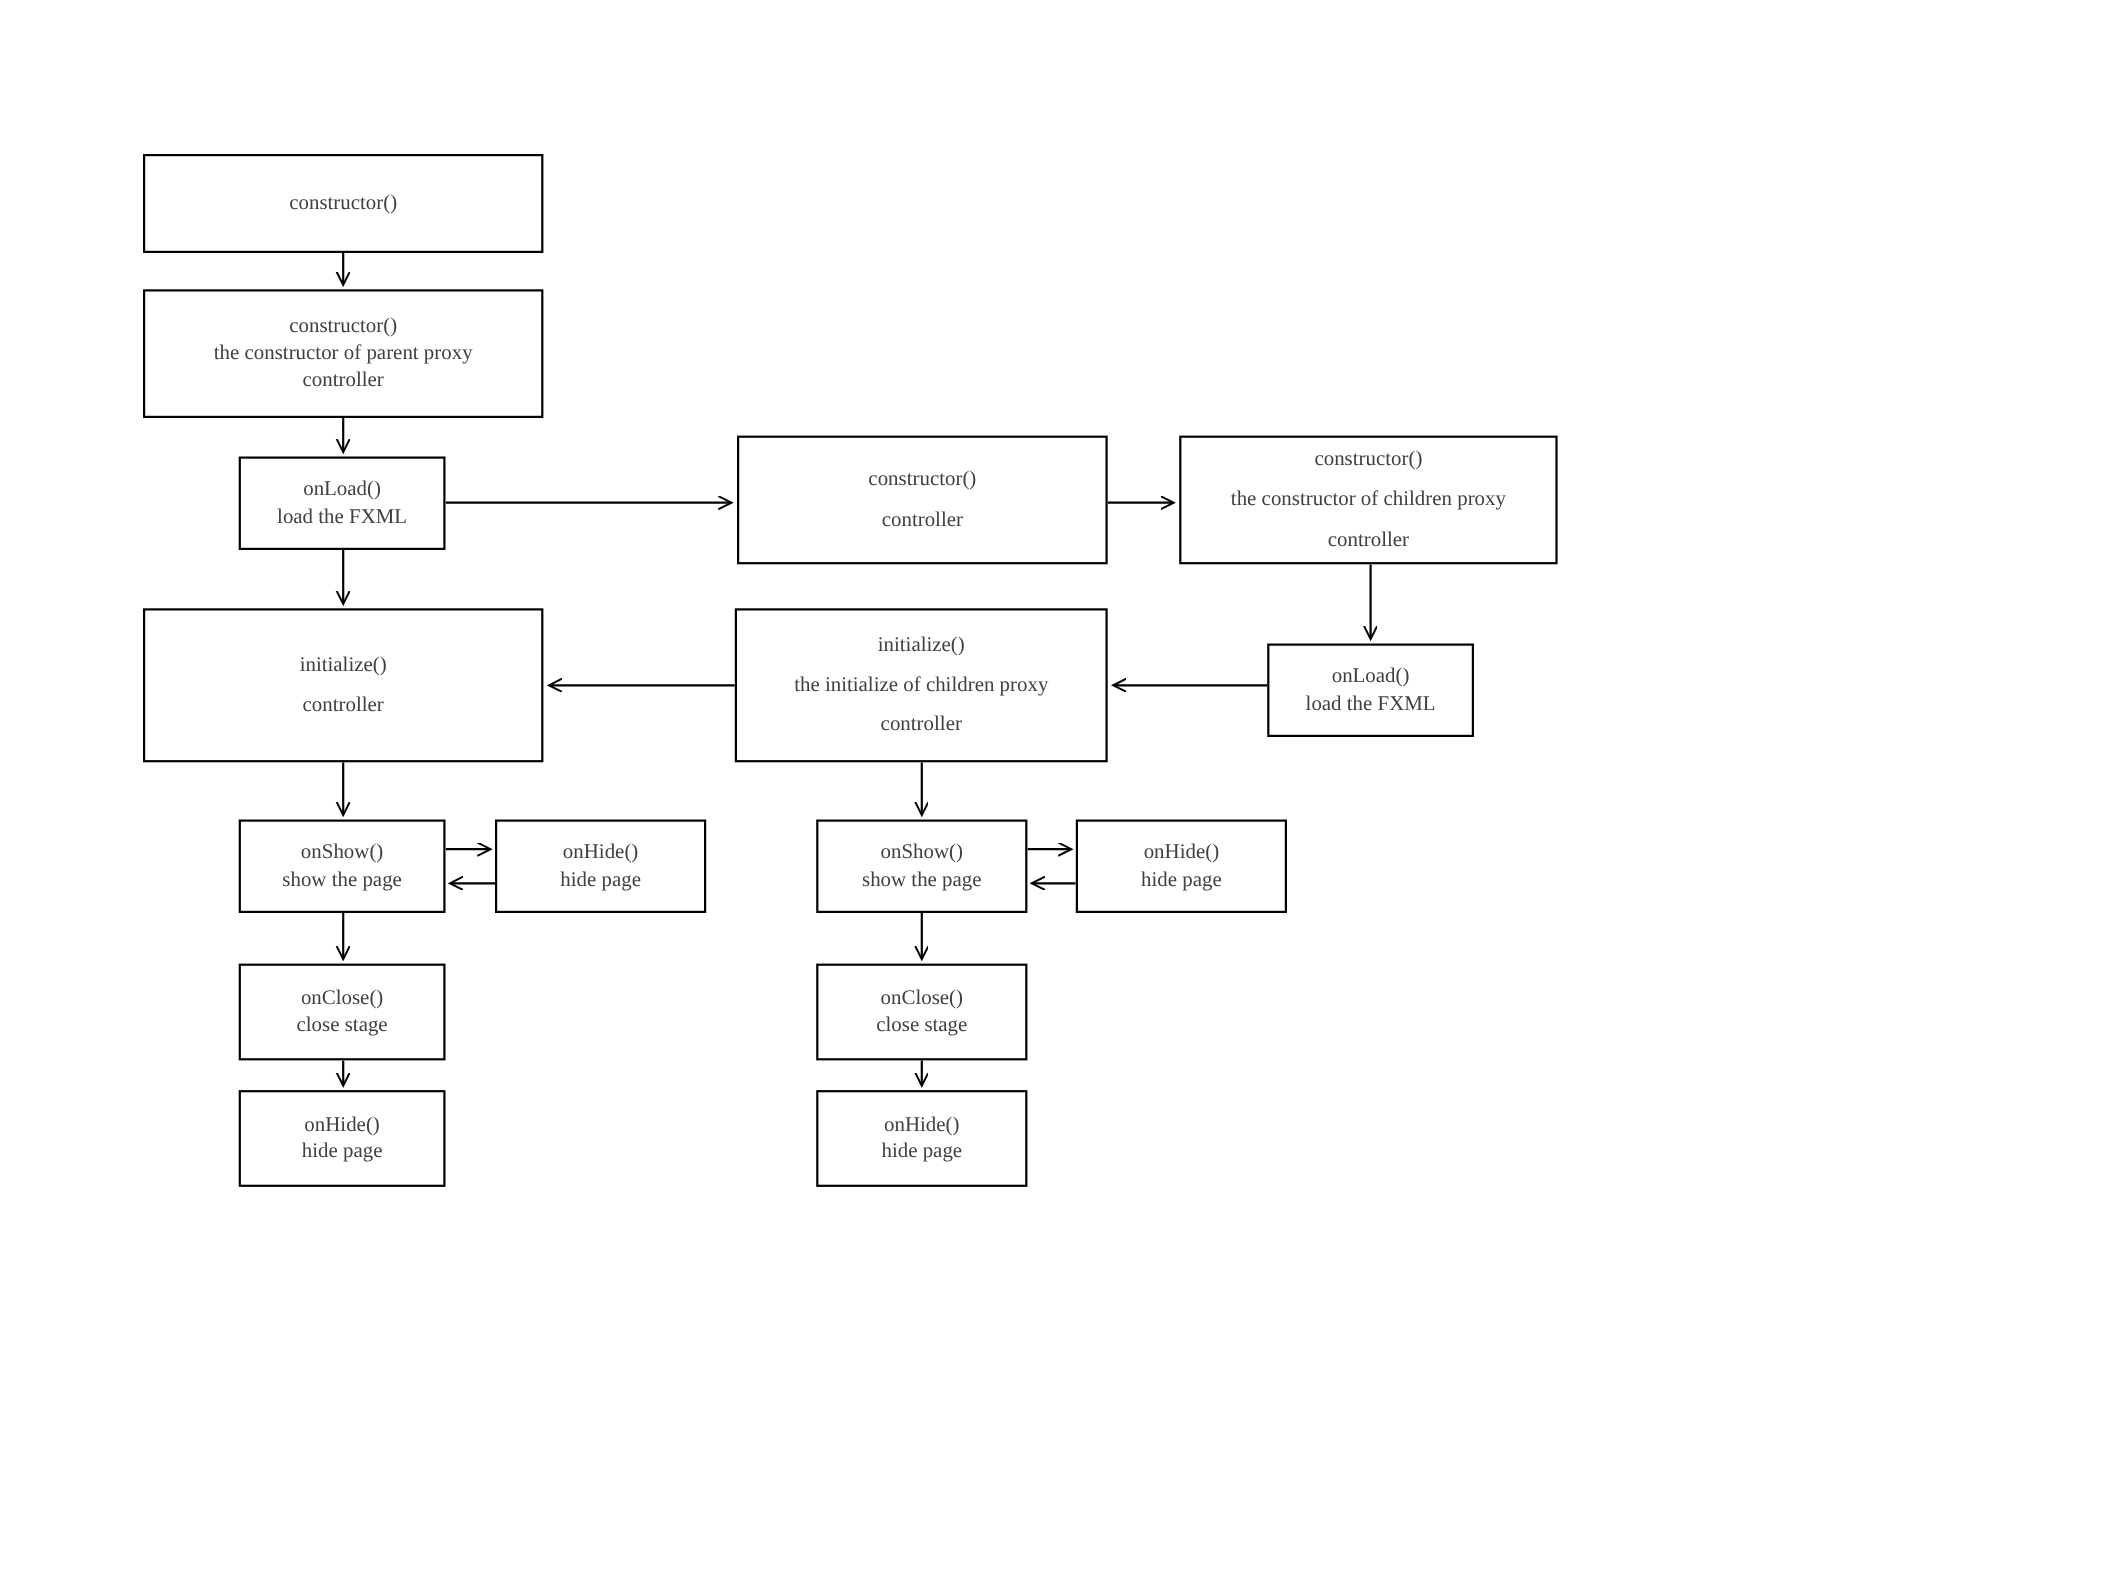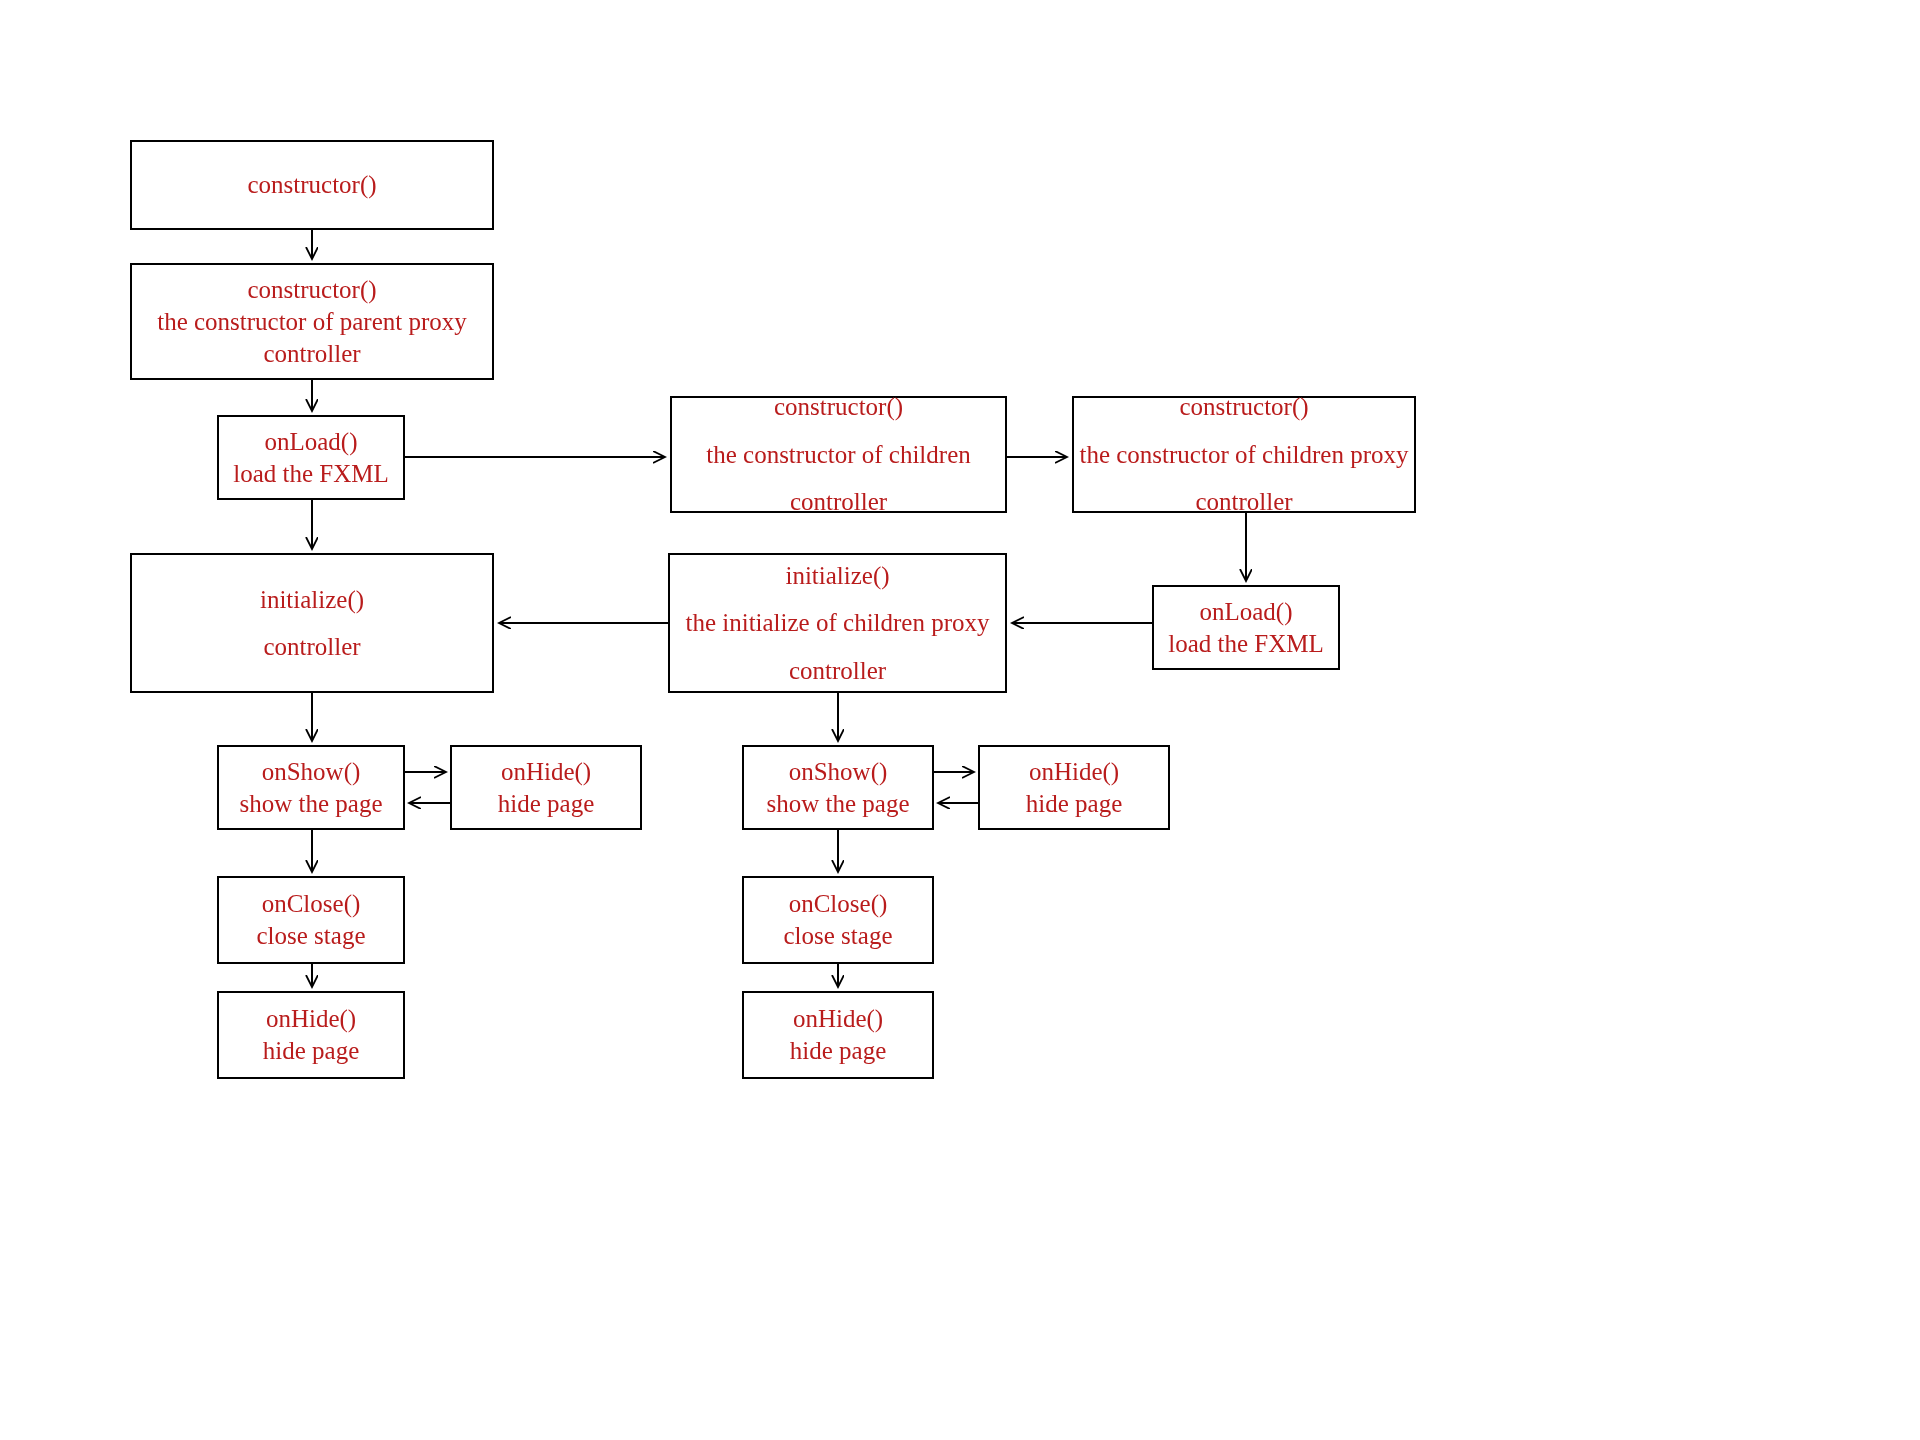--- a/index.html
+++ b/index.html
@@ -25,23 +25,23 @@
   .node-box {
     position: absolute;
     box-sizing: border-box;
     border: 2px solid #000000;
     background: #ffffff;
     display: flex;
     flex-direction: column;
     align-items: center;
     justify-content: center;
     text-align: center;
-    color: #b91c1c;
+    color: #404040;
     font-family: "Liberation Serif", "DejaVu Serif", serif;
-    font-size: 25px;
+    font-size: 19px;
     line-height: 1.28;
     padding: 2px 6px;
   }
   .node-box.spaced {
     line-height: 1.9;
   }
   .node-line {
     display: block;
     white-space: nowrap;
   }
@@ -87,21 +87,20 @@
         <span class="node-line">constructor()</span>
         <span class="node-line">the constructor of parent proxy</span>
         <span class="node-line">controller</span>
       </div>
       <div class="node-box" style="left: 217px; top: 415px; width: 188px; height: 85px;">
         <span class="node-line">onLoad()</span>
         <span class="node-line">load the FXML</span>
       </div>
       <div class="node-box spaced" style="left: 670px; top: 396px; width: 337px; height: 117px;">
         <span class="node-line">constructor()</span>
-        <span class="node-line">the constructor of children</span>
         <span class="node-line">controller</span>
       </div>
       <div class="node-box spaced" style="left: 1072px; top: 396px; width: 344px; height: 117px;">
         <span class="node-line">constructor()</span>
         <span class="node-line">the constructor of children proxy</span>
         <span class="node-line">controller</span>
       </div>
       <div class="node-box" style="left: 1152px; top: 585px; width: 188px; height: 85px;">
         <span class="node-line">onLoad()</span>
         <span class="node-line">load the FXML</span>

